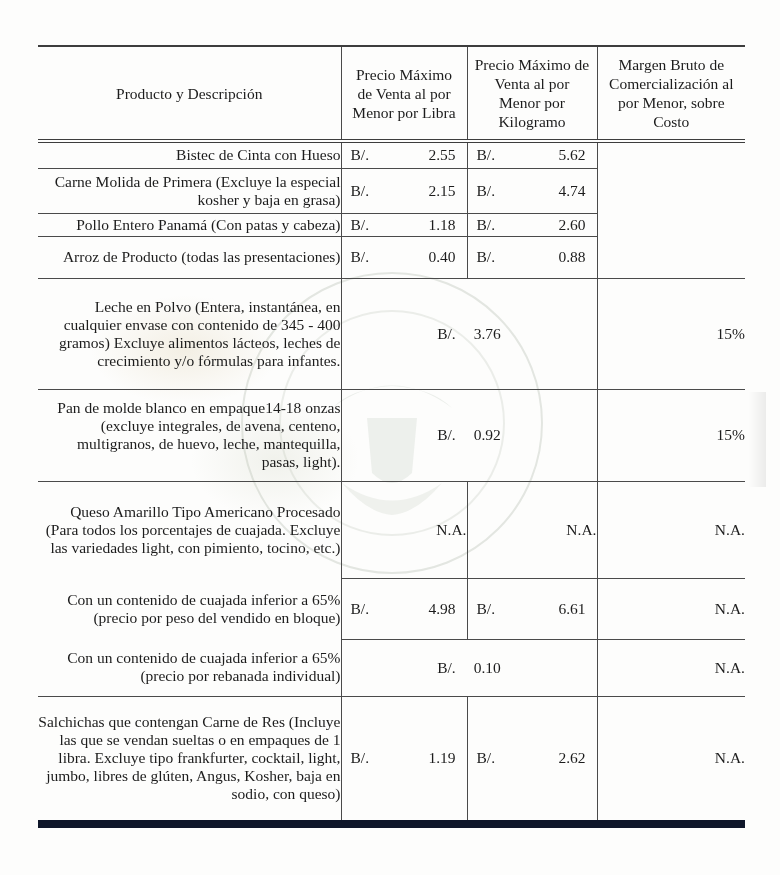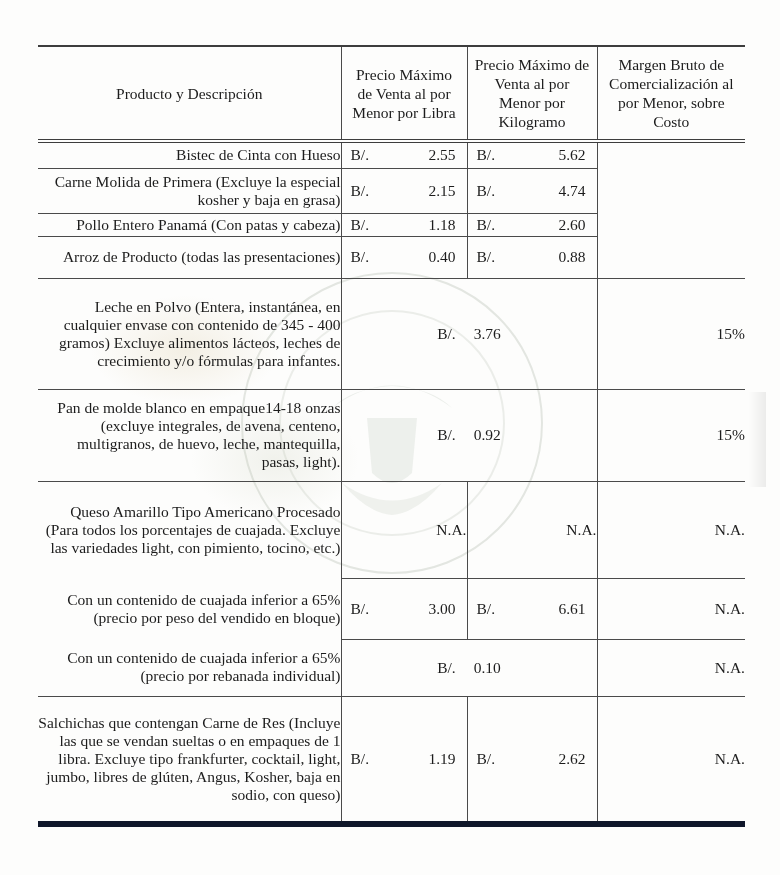--- a/index.html
+++ b/index.html
@@ -38,21 +38,21 @@
   }
   .t th,.t td{padding:0;font-weight:normal;vertical-align:middle;}
   .t th{
     text-align:center;
     line-height:19px;
     border-bottom:4px double #3d3d3d;
     padding:4px 6px;
   }
   .bl{border-left:1px solid var(--line);}
   .bb{border-bottom:1px solid var(--line);}
-  .bb2{border-bottom:6px solid #0f172a;}
+  .bb2{border-bottom:8px solid #0f172a;}
   .desc{text-align:right;padding:2px 3px 2px 6px;}
   .indent{padding-left:14px;}
   .pr{display:flex;justify-content:space-between;align-items:baseline;padding:0 11px 0 9px;}
   .pr-merged{display:flex;justify-content:center;align-items:baseline;gap:18px;padding:0 6px;}
   .center{text-align:right;}
   .vbottom{vertical-align:bottom;padding-bottom:3px;}
   .footnote{
     position:absolute;left:40px;top:871px;
     font-size:15.5px;
   }
@@ -184,21 +184,21 @@
           <td class="bl bb center">N.A.</td>
           <td class="bl bb center">N.A.</td>
           <td class="bl bb center">N.A.</td>
         </tr>
 
         <tr style="height:61px">
           <td class="desc indent">Con un contenido de cuajada inferior a 65% (precio por peso del vendido en bloque)</td>
           <td class="bl bb">
             <div class="pr">
                 <span>B/.</span>
-                <span>3.00</span>
+                <span>4.98</span>
               </div>
           </td>
           <td class="bl bb">
             <div class="pr">
                 <span>B/.</span>
                 <span>6.61</span>
               </div>
           </td>
           <td class="bl bb center">N.A.</td>
         </tr>

